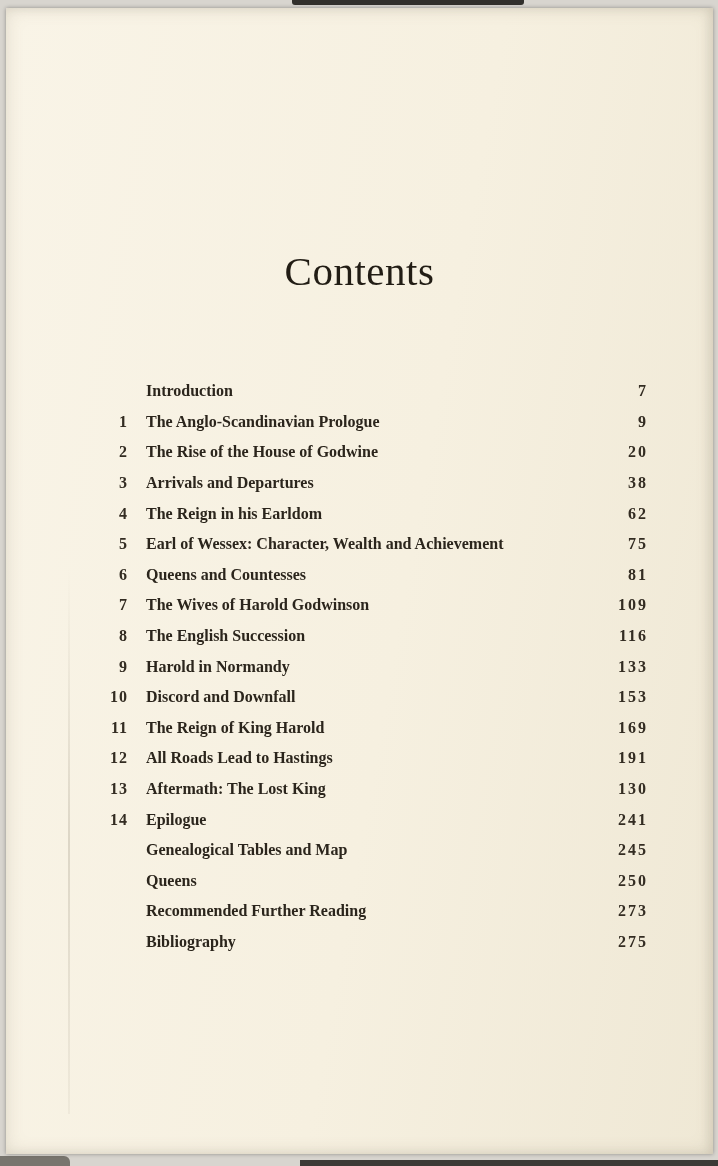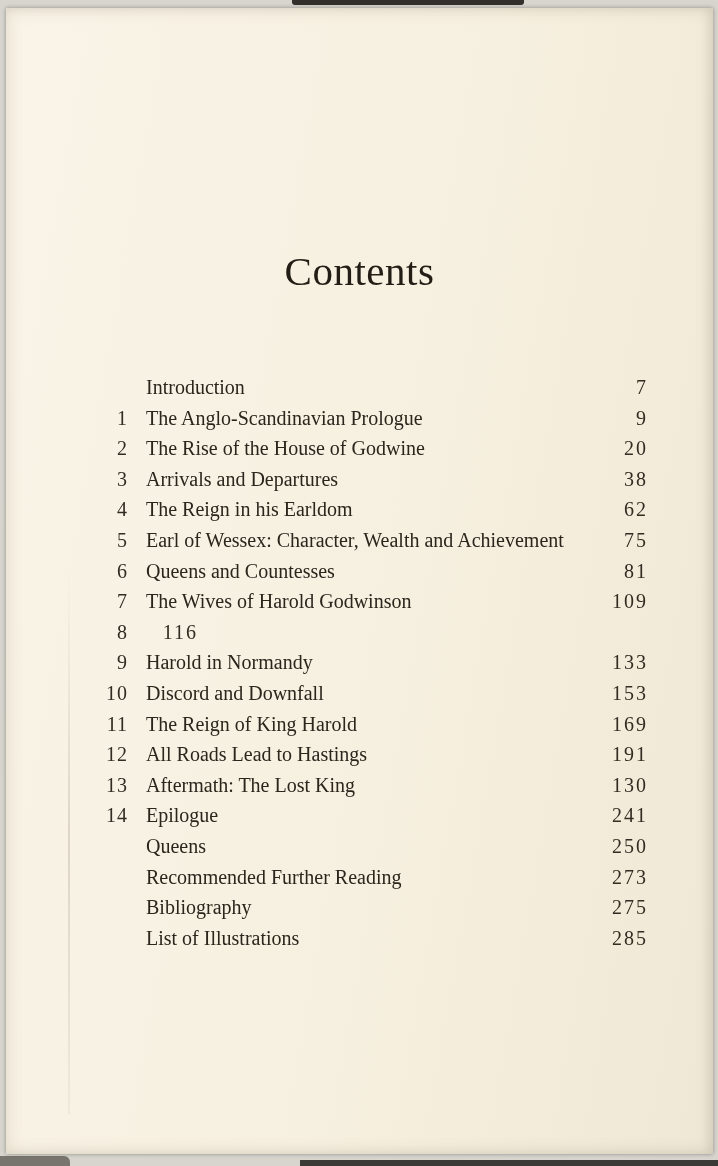--- a/index.html
+++ b/index.html
@@ -76,24 +76,25 @@
     color: #221d15;
   }
   .toc {
     position: absolute;
     top: 368px;
     left: 86px;
     width: 556px;
   }
   .toc-entry {
     display: flex;
-    align-items: flex-start;
+    align-items: center;
     height: 30.6px;
-    font-size: 20px;
+    font-size: 16px;
     color: #2b251c;
+    font-weight: bold;
   }
   .toc-num {
     width: 36px;
     text-align: right;
     padding-right: 18px;
     flex: 0 0 auto;
     letter-spacing: 1px;
     color: #332c22;
   }
   .toc-title {
@@ -153,20 +154,21 @@
         <span class="toc-title">Queens and Countesses</span>
         <span class="toc-page">81</span>
       </div>
       <div class="toc-entry">
         <span class="toc-num">7</span>
         <span class="toc-title">The Wives of Harold Godwinson</span>
         <span class="toc-page">109</span>
       </div>
       <div class="toc-entry">
         <span class="toc-num">8</span>
+        <span class="toc-title">The English Succession</span>
         <span class="toc-page">116</span>
       </div>
       <div class="toc-entry">
         <span class="toc-num">9</span>
         <span class="toc-title">Harold in Normandy</span>
         <span class="toc-page">133</span>
       </div>
       <div class="toc-entry">
         <span class="toc-num">10</span>
         <span class="toc-title">Discord and Downfall</span>
@@ -187,36 +189,36 @@
         <span class="toc-title">Aftermath: The Lost King</span>
         <span class="toc-page">130</span>
       </div>
       <div class="toc-entry">
         <span class="toc-num">14</span>
         <span class="toc-title">Epilogue</span>
         <span class="toc-page">241</span>
       </div>
       <div class="toc-entry">
         <span class="toc-num"></span>
+        <span class="toc-title">Genealogical Tables and Map</span>
+        <span class="toc-page">245</span>
+      </div>
+      <div class="toc-entry">
+        <span class="toc-num"></span>
         <span class="toc-title">Queens</span>
         <span class="toc-page">250</span>
       </div>
       <div class="toc-entry">
         <span class="toc-num"></span>
         <span class="toc-title">Recommended Further Reading</span>
         <span class="toc-page">273</span>
       </div>
       <div class="toc-entry">
         <span class="toc-num"></span>
         <span class="toc-title">Bibliography</span>
         <span class="toc-page">275</span>
-      </div>
-      <div class="toc-entry">
-        <span class="toc-num"></span>
-        <span class="toc-title">List of Illustrations</span>
-        <span class="toc-page">285</span>
       </div>
     </div>
 </div>
 
 <div class="artifact-top"></div>
 <div class="artifact-bottom-right"></div>
 <div class="artifact-bottom-left"></div>
 
 </body></html>

